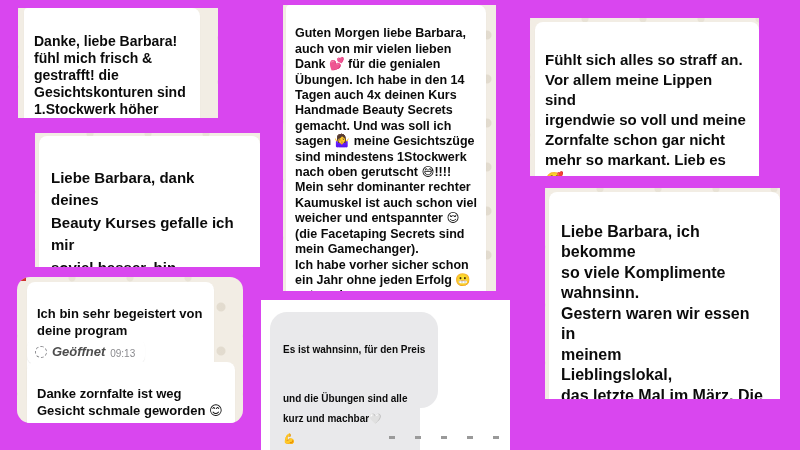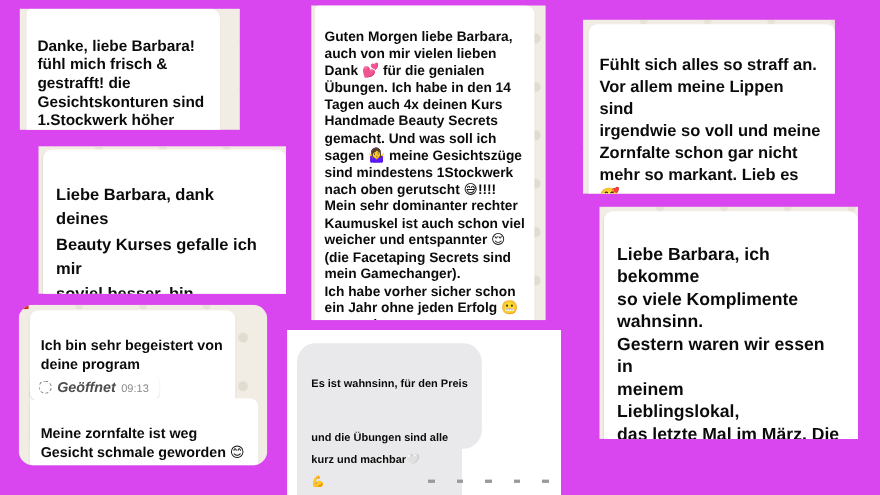--- a/index.html
+++ b/index.html
@@ -97,21 +97,21 @@
 deine program
 Liebe es</span>
       <span class="time" style="right:8px;bottom:3px;">09:13</span>
     </div>
     <div class="bubble b3 b3status">
       <span class="opened-circle"></span>
       <span class="opened-label">Geöffnet</span>
       <span class="opened-time">09:13</span>
     </div>
     <div class="bubble b3 b3b">
-      <span class="msgtext">Meine zornfalte ist weg
+      <span class="msgtext">Danke zornfalte ist weg
 Gesicht schmale geworden 😊</span>
       
     </div>
   </div>
 
   <div class="card wp" style="left:283px;top:5px;width:213px;height:286px;">
     <div class="bubble b4">
       <span class="msgtext">Guten Morgen liebe Barbara,
 auch von mir vielen lieben
 Dank 💕 für die genialen

